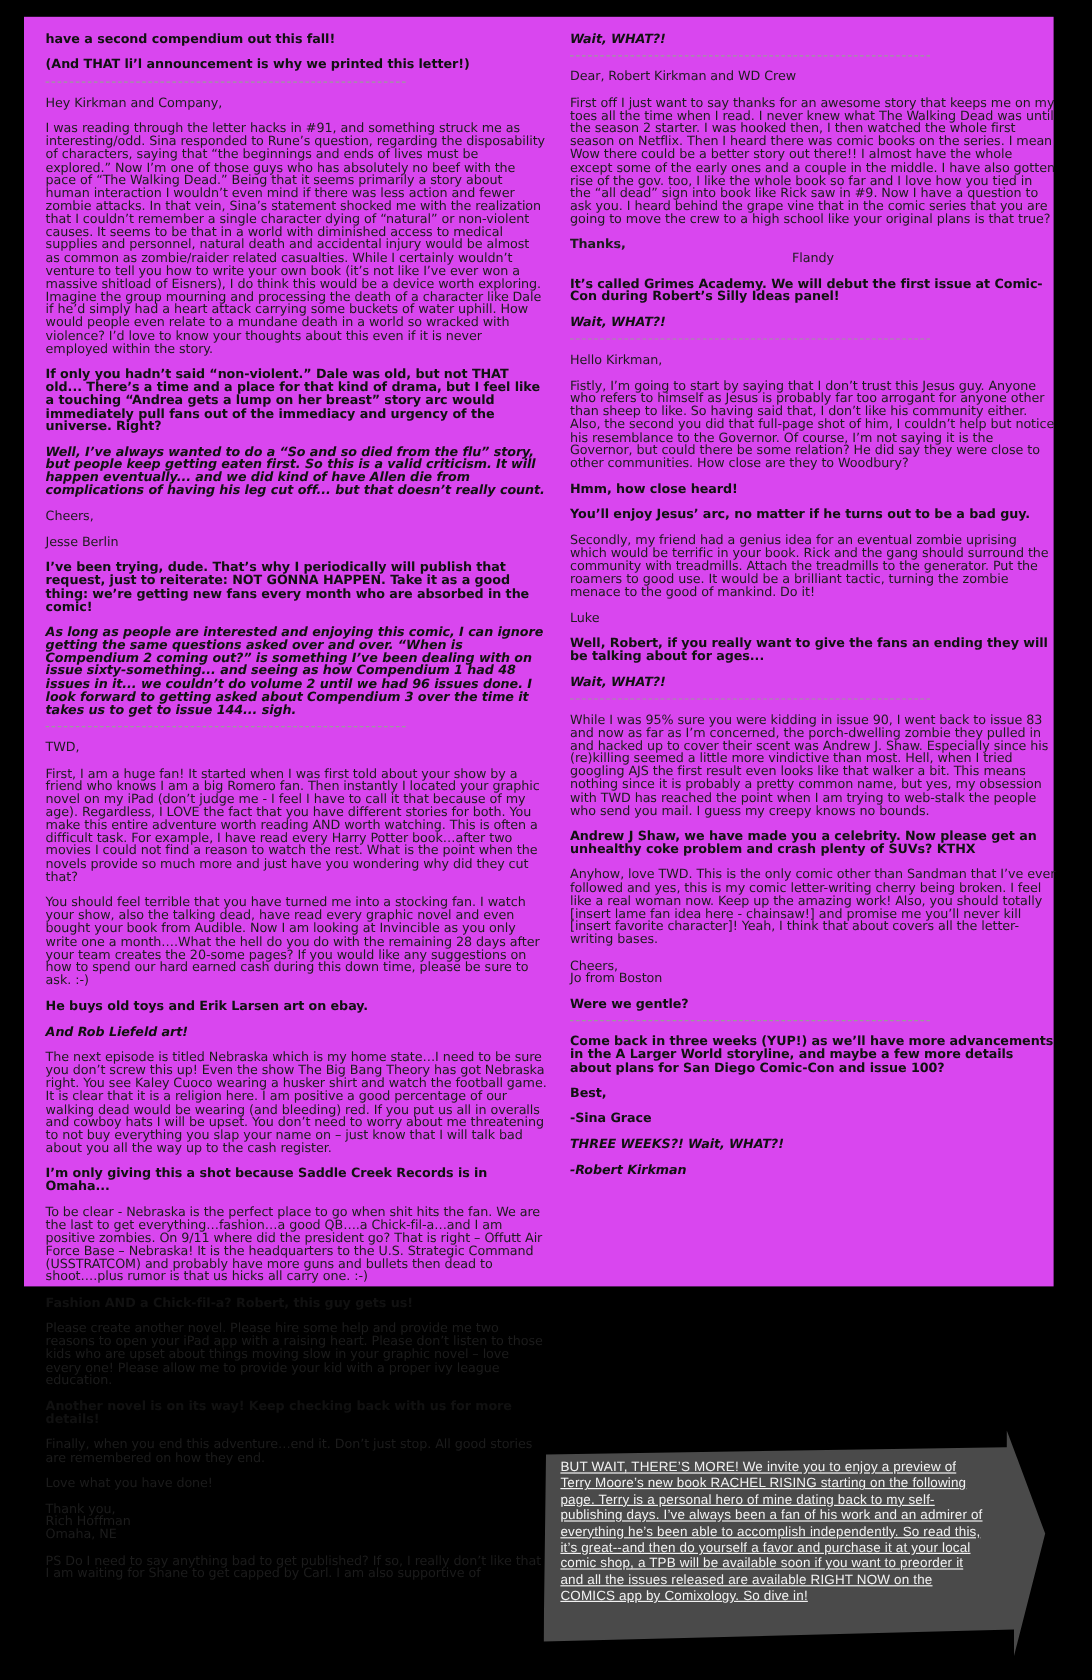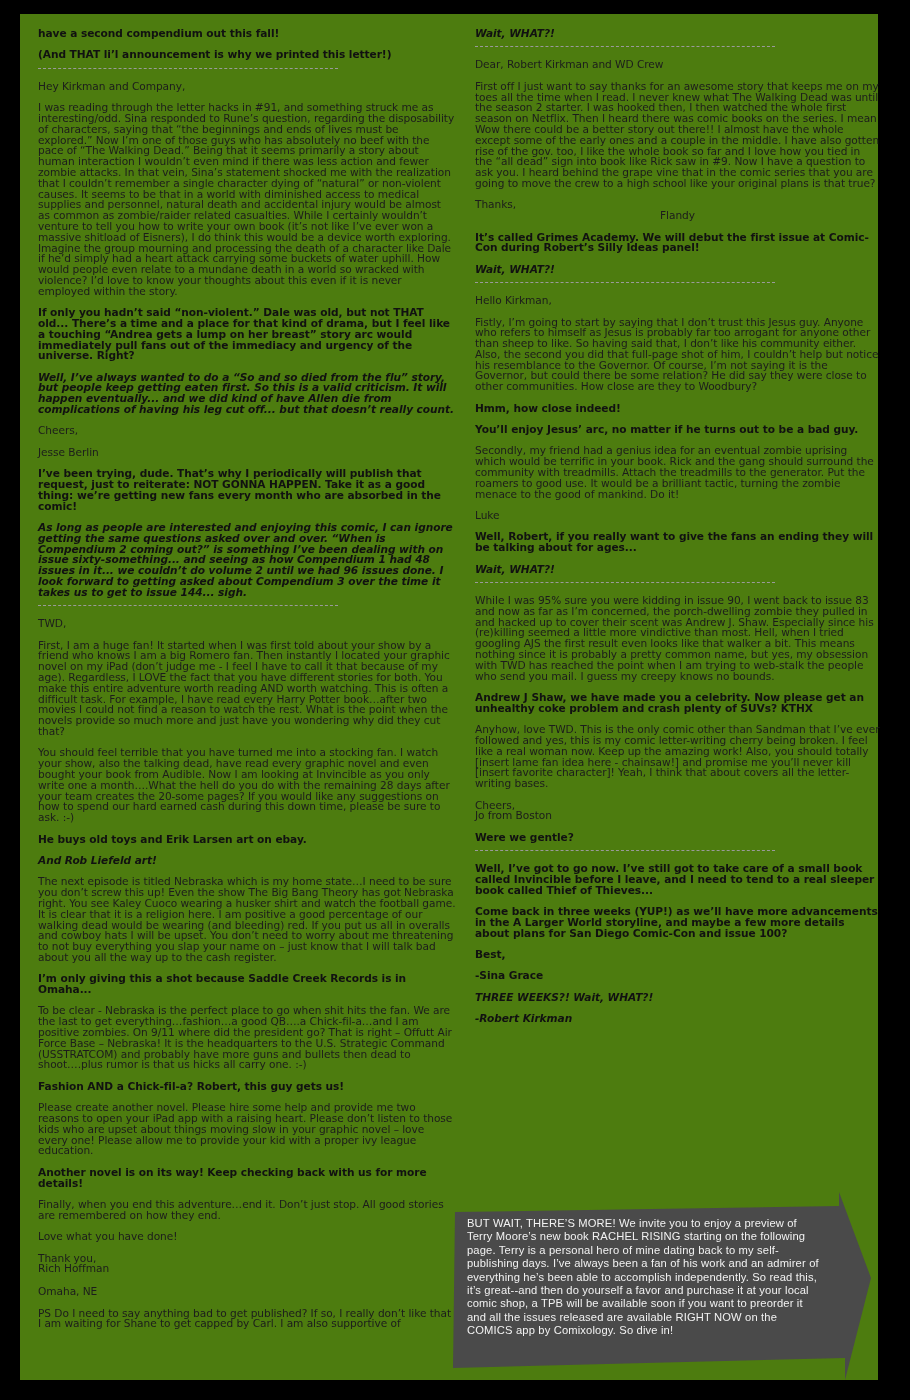--- a/index.html
+++ b/index.html
@@ -1,21 +1,21 @@
 <!DOCTYPE html>
 <html><head>
   <meta charset="utf-8">
   <style>
     html, body { margin: 0; padding: 0; }
     body {
       width: 910px; height: 1400px; background: #000; position: relative; overflow: hidden;
     }
     .page {
-      position: absolute; left: 20px; top: 14px; width: 858px; height: 1366px;
-      background: #4d7c0f;
+      position: absolute; left: 20px; top: 14px; width: 858px; height: 1058px;
+      background: #d946ef;
     }
     .col {
       position: absolute; top: 14px;
       font-family: "DejaVu Sans", sans-serif;
       font-size: 10.6px; line-height: 10.8px; color: #1c1c1c;
       letter-spacing: -0.05px;
     }
     .col-left { left: 18px; width: 418px; }
     .col-right { left: 455px; width: 405px; }
     .col p { margin: 0 0 10.6px 0; }
@@ -24,21 +24,21 @@
     .rule {
       height: 0; border-top: 1px dashed #9a9a9a; width: 300px; margin: -3px 0 12px 0;
     }
     .arrow-wrap {
       position: absolute; left: 433px; top: 1178px; width: 420px; height: 186px;
     }
     .arrow-wrap svg { position: absolute; left: 0; top: 0; }
     .arrow-text {
       position: absolute; left: 14px; top: 25px; width: 356px;
       font-family: "Liberation Sans", sans-serif; font-size: 11.2px; line-height: 13.4px;
-      color: #f2f2f2; letter-spacing: 0.15px;
+      color: #f2f2f2; letter-spacing: 0.15px; text-decoration: underline;
     }
   </style>
 </head>
 <body>
 
 <div class="page">
   <div class="col col-left" id="left-col">
       <p class="b">have a second compendium out this fall!</p>
       <p class="b">(And THAT li’l announcement is why we printed this letter!)</p>
       <div class="rule"></div>
@@ -60,55 +60,54 @@
       <p class="b">I’m only giving this a shot because Saddle Creek Records is in Omaha...</p>
       <p>To be clear - Nebraska is the perfect place to go when shit hits the fan. We are the last to get everything…fashion…a good QB….a Chick-fil-a…and I am positive zombies. On 9/11 where did the president go? That is right – Offutt Air Force Base – Nebraska! It is the headquarters to the U.S. Strategic Command (USSTRATCOM) and probably have more guns and bullets then dead to shoot….plus rumor is that us hicks all carry one. :-)</p>
       <p class="b">Fashion AND a Chick-fil-a?  Robert, this guy gets us!</p>
       <p>Please create another novel. Please hire some help and provide me two reasons to open your iPad app with a raising heart. Please don’t listen to those kids who are upset about things moving slow in your graphic novel – love every one! Please allow me to provide your kid with a proper ivy league education.</p>
       <p class="b">Another novel is on its way!  Keep checking back with us for more details!</p>
       <p>Finally, when you end this adventure…end it. Don’t just stop. All good stories are remembered on how they end.</p>
       <p>Love what you have done!</p>
       <p>
         <span style="display: block;">Thank you,</span>
         <span style="display: block;">Rich Hoffman</span>
-        <span style="display: block; margin-top: 12px;">Omaha, NE</span>
+        <span style="display: block;">Omaha, NE</span>
       </p>
       <p>PS Do I need to say anything bad to get published? If so, I really don’t like that I am waiting for Shane to get capped by Carl. I am also supportive of</p>
     </div>
   <div class="col col-right" id="right-col">
       <p class="bi">Wait, WHAT?!</p>
       <div class="rule"></div>
       <p>Dear, Robert Kirkman and WD Crew</p>
       <p>First off I just want to say thanks for an awesome story that keeps me on my toes all the time when I read. I never knew what The Walking Dead was until the season 2 starter. I was hooked then, I then watched the whole first season on Netflix. Then I heard there was comic books on the series. I mean Wow there could be a better story out there!! I almost have the whole except some of the early ones and a couple in the middle. I have also gotten rise of the gov. too, I like the whole book so far and I love how you tied in the “all dead” sign into book like Rick saw in #9. Now I have a question to ask you. I heard behind the grape vine that in the comic series that you are going to move the crew to a high school like your original plans is that true?</p>
       <p>
-        <span style="display: block;">Thanks,</span>
+        <span style="display: block; font-weight: bold;">Thanks,</span>
         <span style="display: block; text-align: center;">Flandy</span>
       </p>
       <p class="b">It’s called Grimes Academy.  We will debut the first issue at Comic-Con during Robert’s Silly Ideas panel!</p>
       <p class="bi">Wait, WHAT?!</p>
       <div class="rule"></div>
       <p>Hello Kirkman,</p>
       <p>Fistly, I’m going to start by saying that I don’t trust this Jesus guy. Anyone who refers to himself as Jesus is probably far too arrogant for anyone other than sheep to like. So having said that, I don’t like his community either. Also, the second you did that full-page shot of him, I couldn’t help but notice his resemblance to the Governor. Of course, I’m not saying it is the Governor, but could there be some relation? He did say they were close to other communities. How close are they to Woodbury?</p>
-      <p class="b">Hmm, how close indeed!</p>
+      <p class="b">Hmm, how close heard!</p>
       <p class="b">You’ll enjoy Jesus’ arc, no matter if he turns out to be a bad guy.</p>
       <p>Secondly, my friend had a genius idea for an eventual zombie uprising which would be terrific in your book. Rick and the gang should surround the community with treadmills. Attach the treadmills to the generator. Put the roamers to good use. It would be a brilliant tactic, turning the zombie menace to the good of mankind. Do it!</p>
       <p>Luke</p>
       <p class="b">Well, Robert, if you really want to give the fans an ending they will be talking about for ages...</p>
       <p class="bi">Wait, WHAT?!</p>
       <div class="rule"></div>
       <p>While I was 95% sure you were kidding in issue 90, I went back to issue 83 and now as far as I’m concerned, the porch-dwelling zombie they pulled in and hacked up to cover their scent was Andrew J. Shaw.  Especially since his (re)killing seemed a little more vindictive than most. Hell, when I tried googling AJS the first result even looks like that walker a bit.  This means nothing since it is probably a pretty common name, but yes, my obsession with TWD has reached the point when I am trying to web-stalk the people who send you mail.  I guess my creepy knows no bounds.</p>
       <p class="b">Andrew J Shaw, we have made you a celebrity.  Now please get an unhealthy coke problem and crash plenty of SUVs?  KTHX</p>
       <p>Anyhow, love TWD.  This is the only comic other than Sandman that I’ve ever followed and yes, this is my comic letter-writing cherry being broken. I feel like a real woman now.  Keep up the amazing work! Also, you should totally [insert lame fan idea here - chainsaw!] and promise me you’ll never kill [insert favorite character]! Yeah, I think that about covers all the letter-writing bases.</p>
       <p>
         <span style="display: block;">Cheers,</span>
         <span style="display: block;">Jo from Boston</span>
       </p>
       <p class="b">Were we gentle?</p>
       <div class="rule"></div>
-      <p class="b">Well, I’ve got to go now. I’ve still got to take care of a small book called Invincible before I leave, and I need to tend to a real sleeper book called Thief of Thieves...</p>
       <p class="b">Come back in three weeks (YUP!) as we’ll have more advancements in the A Larger World storyline, and maybe a few more details about plans for San Diego Comic-Con and issue 100?</p>
       <p class="b">Best,</p>
       <p class="b">-Sina Grace</p>
       <p class="bi">THREE WEEKS?!  Wait, WHAT?!</p>
       <p class="bi">-Robert Kirkman</p>
     </div>
 
   <div class="arrow-wrap">
     <svg width="420" height="190" viewBox="0 0 420 190">
       <polygon points="2,20 386,14 386,0 418,86 392,188 392,166 0,176" fill="#4a4a4a"></polygon>

